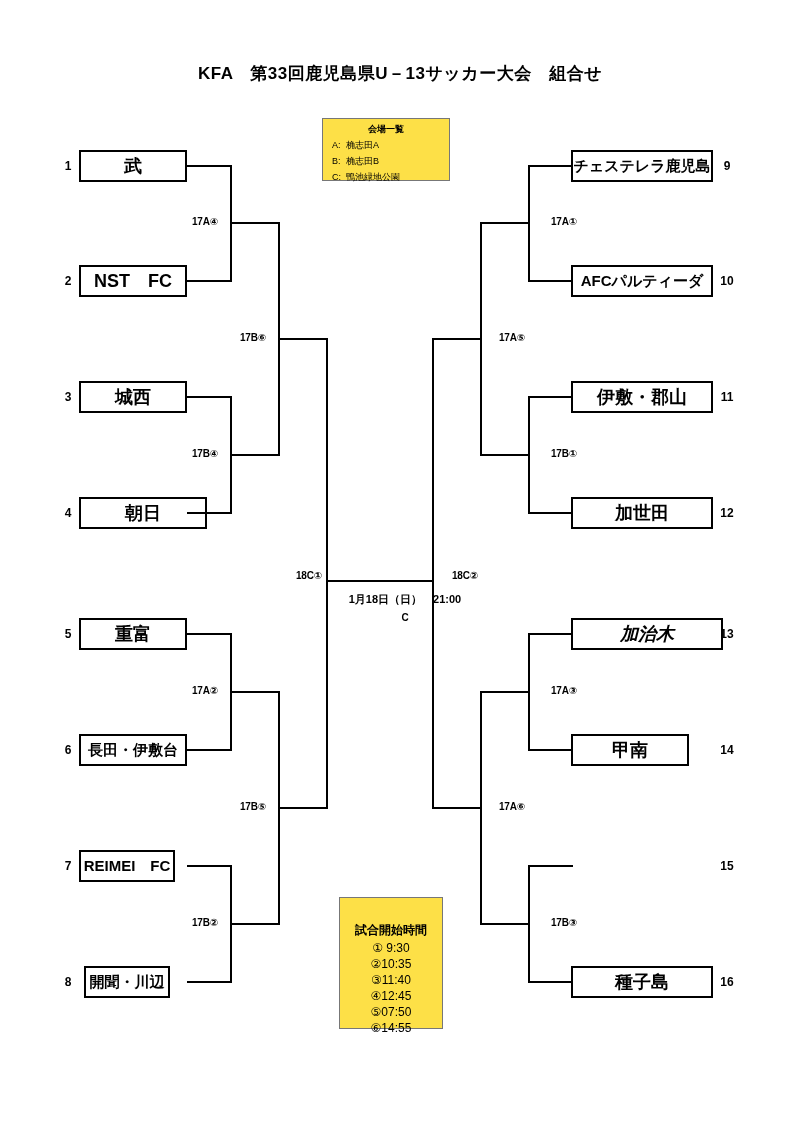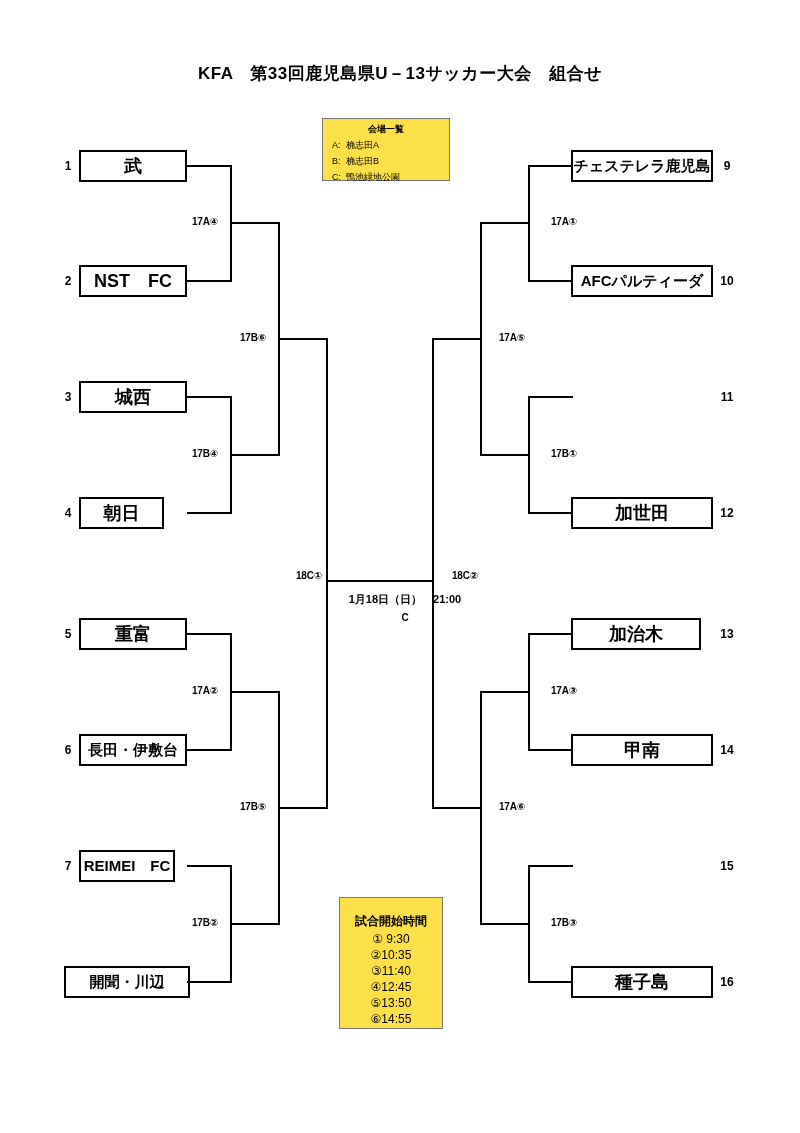--- a/index.html
+++ b/index.html
@@ -48,21 +48,21 @@
   }
   .venue-title{
     text-align:center;font-size:9px;font-weight:bold;margin-top:4px;
   }
   .venue-row{
     font-size:9px;margin-left:9px;margin-top:3px;white-space:nowrap;
   }
   .venue-row .vk{display:inline-block;width:14px;}
 
   .times-title{
-    text-align:center;font-size:12px;font-weight:bold;margin-top:15px;
+    text-align:center;font-size:12px;font-weight:bold;margin-top:24px;
   }
   .times-row{
     text-align:center;font-size:12px;margin-top:2px;white-space:nowrap;
   }
 
   
   .final-date{
     position:absolute;text-align:center;font-size:11px;font-weight:bold;
     white-space:nowrap;
   }
@@ -89,63 +89,64 @@
       <span class="vk">C:</span><span>鴨池緑地公園</span>
     </div>
   </div>
 
   <div class="infobox" style="left:339px;top:897px;width:104px;height:132px;">
     <div class="times-title">試合開始時間</div>
     <div class="times-row">① 9:30</div>
     <div class="times-row">②10:35</div>
     <div class="times-row">③11:40</div>
     <div class="times-row">④12:45</div>
-    <div class="times-row">⑤13:50</div>
+    <div class="times-row">⑤07:50</div>
     <div class="times-row">⑥14:55</div>
   </div>
 
   <div class="seed" style="left:58px;top:150px;">1</div>
   <div class="team" style="left:79px;top:150px;width:108px;">武</div>
 
   <div class="seed" style="left:58px;top:265px;">2</div>
   <div class="team" style="left:79px;top:265px;width:108px;">NST　FC</div>
 
   <div class="seed" style="left:58px;top:381px;">3</div>
   <div class="team" style="left:79px;top:381px;width:108px;">城西</div>
 
   <div class="seed" style="left:58px;top:497px;">4</div>
-  <div class="team" style="left:79px;top:497px;width:85px;">朝日</div>
+  <div class="team" style="left:79px;top:497px;width:128px;">朝日</div>
 
   <div class="seed" style="left:58px;top:618px;">5</div>
   <div class="team" style="left:79px;top:618px;width:108px;">重富</div>
 
   <div class="seed" style="left:58px;top:734px;">6</div>
   <div class="team small" style="left:79px;top:734px;width:108px;font-family:Liberation Serif, serif;">長田・伊敷台</div>
 
   <div class="seed" style="left:58px;top:850px;">7</div>
   <div class="team small" style="left:79px;top:850px;width:96px;">REIMEI　FC</div>
 
   <div class="seed" style="left:58px;top:966px;">8</div>
-  <div class="team small" style="left:64px;top:966px;width:126px;">開聞・川辺</div>
+  <div class="team small" style="left:84px;top:966px;width:86px;">開聞・川辺</div>
 
   <div class="team small" style="left:571px;top:150px;width:142px;">チェステレラ鹿児島</div>
   <div class="seed" style="left:717px;top:150px;">9</div>
 
   <div class="team small" style="left:571px;top:265px;width:142px;">AFCパルティーダ</div>
   <div class="seed" style="left:717px;top:265px;">10</div>
 
+  <div class="team" style="left:571px;top:381px;width:142px;">伊敷・郡山</div>
   <div class="seed" style="left:717px;top:381px;">11</div>
 
   <div class="team" style="left:571px;top:497px;width:142px;">加世田</div>
   <div class="seed" style="left:717px;top:497px;">12</div>
 
-  <div class="team" style="left:571px;top:618px;width:130px;">加治木</div>
+  <div class="team" style="left:571px;top:618px;width:152px;font-style:italic;">加治木</div>
   <div class="seed" style="left:717px;top:618px;">13</div>
 
-  <div class="team" style="left:571px;top:734px;width:142px;">甲南</div>
+  <div class="team" style="left:571px;top:734px;width:118px;">甲南</div>
   <div class="seed" style="left:717px;top:734px;">14</div>
 
   <div class="seed" style="left:717px;top:850px;">15</div>
 
   <div class="team" style="left:571px;top:966px;width:142px;">種子島</div>
   <div class="seed" style="left:717px;top:966px;">16</div>
 
   <div class="h" style="left:187px;top:165px;width:45px;"></div>
   <div class="h" style="left:187px;top:280px;width:45px;"></div>
   <div class="v" style="left:230px;top:165px;height:117px;"></div>

